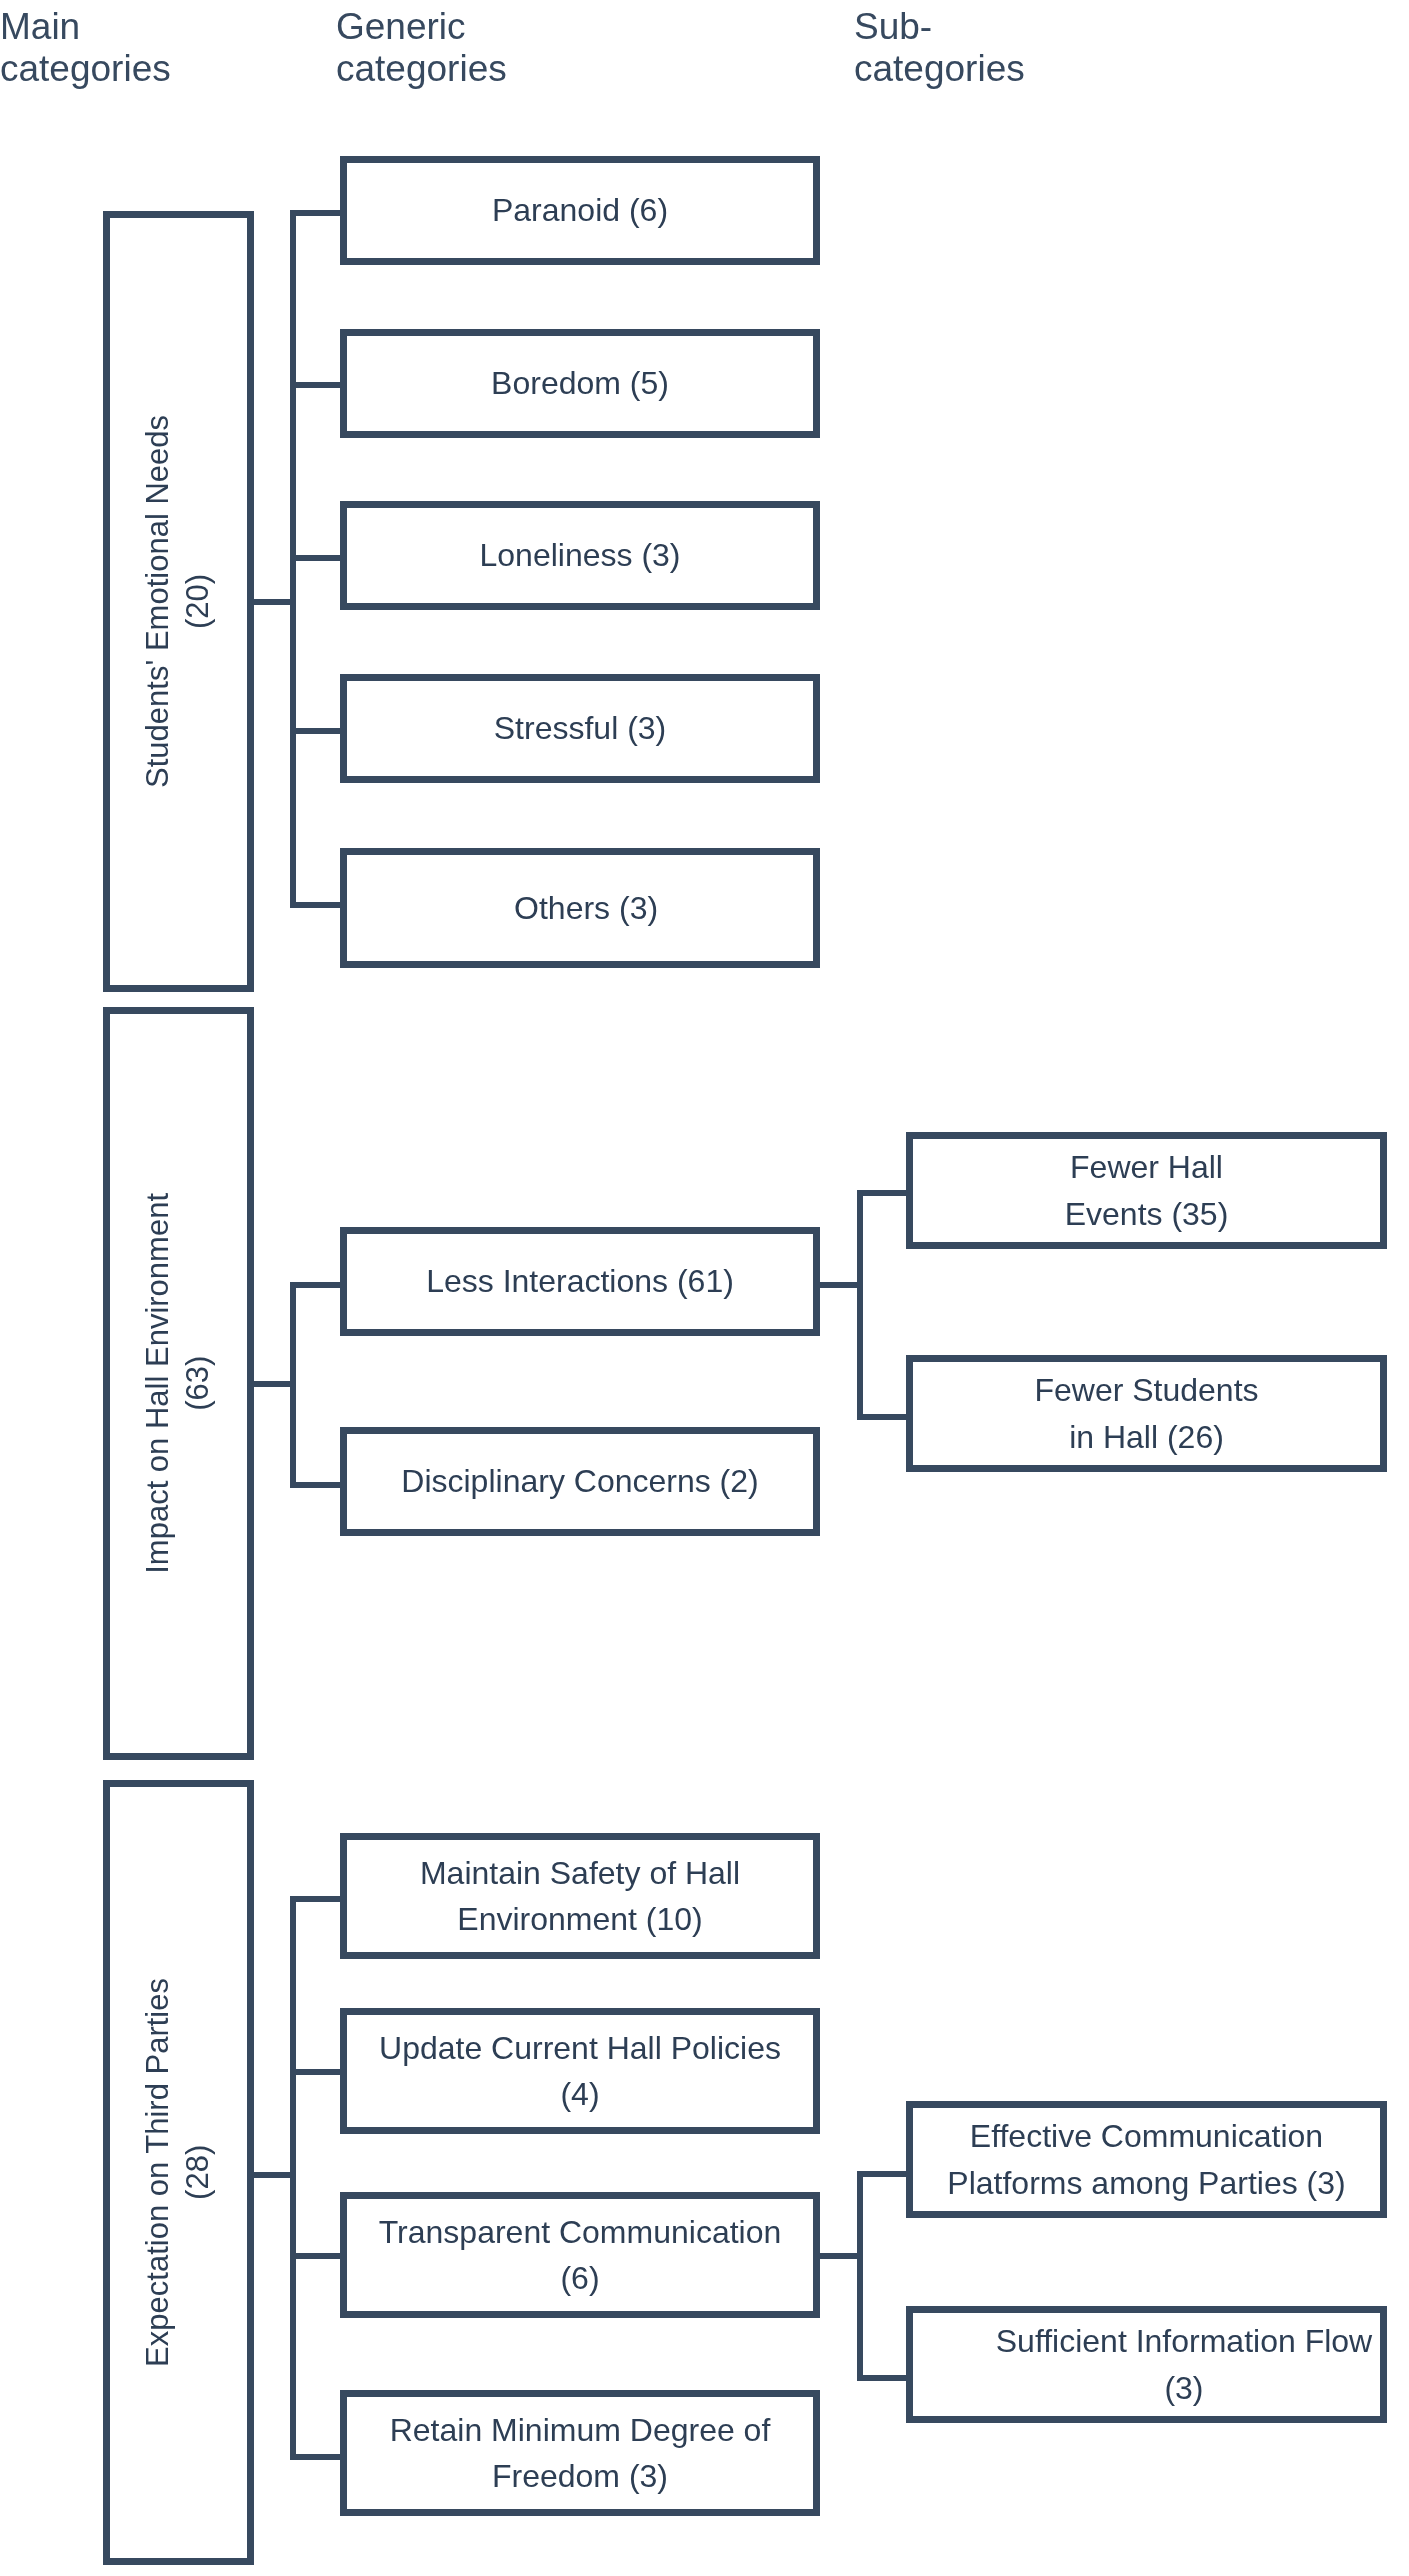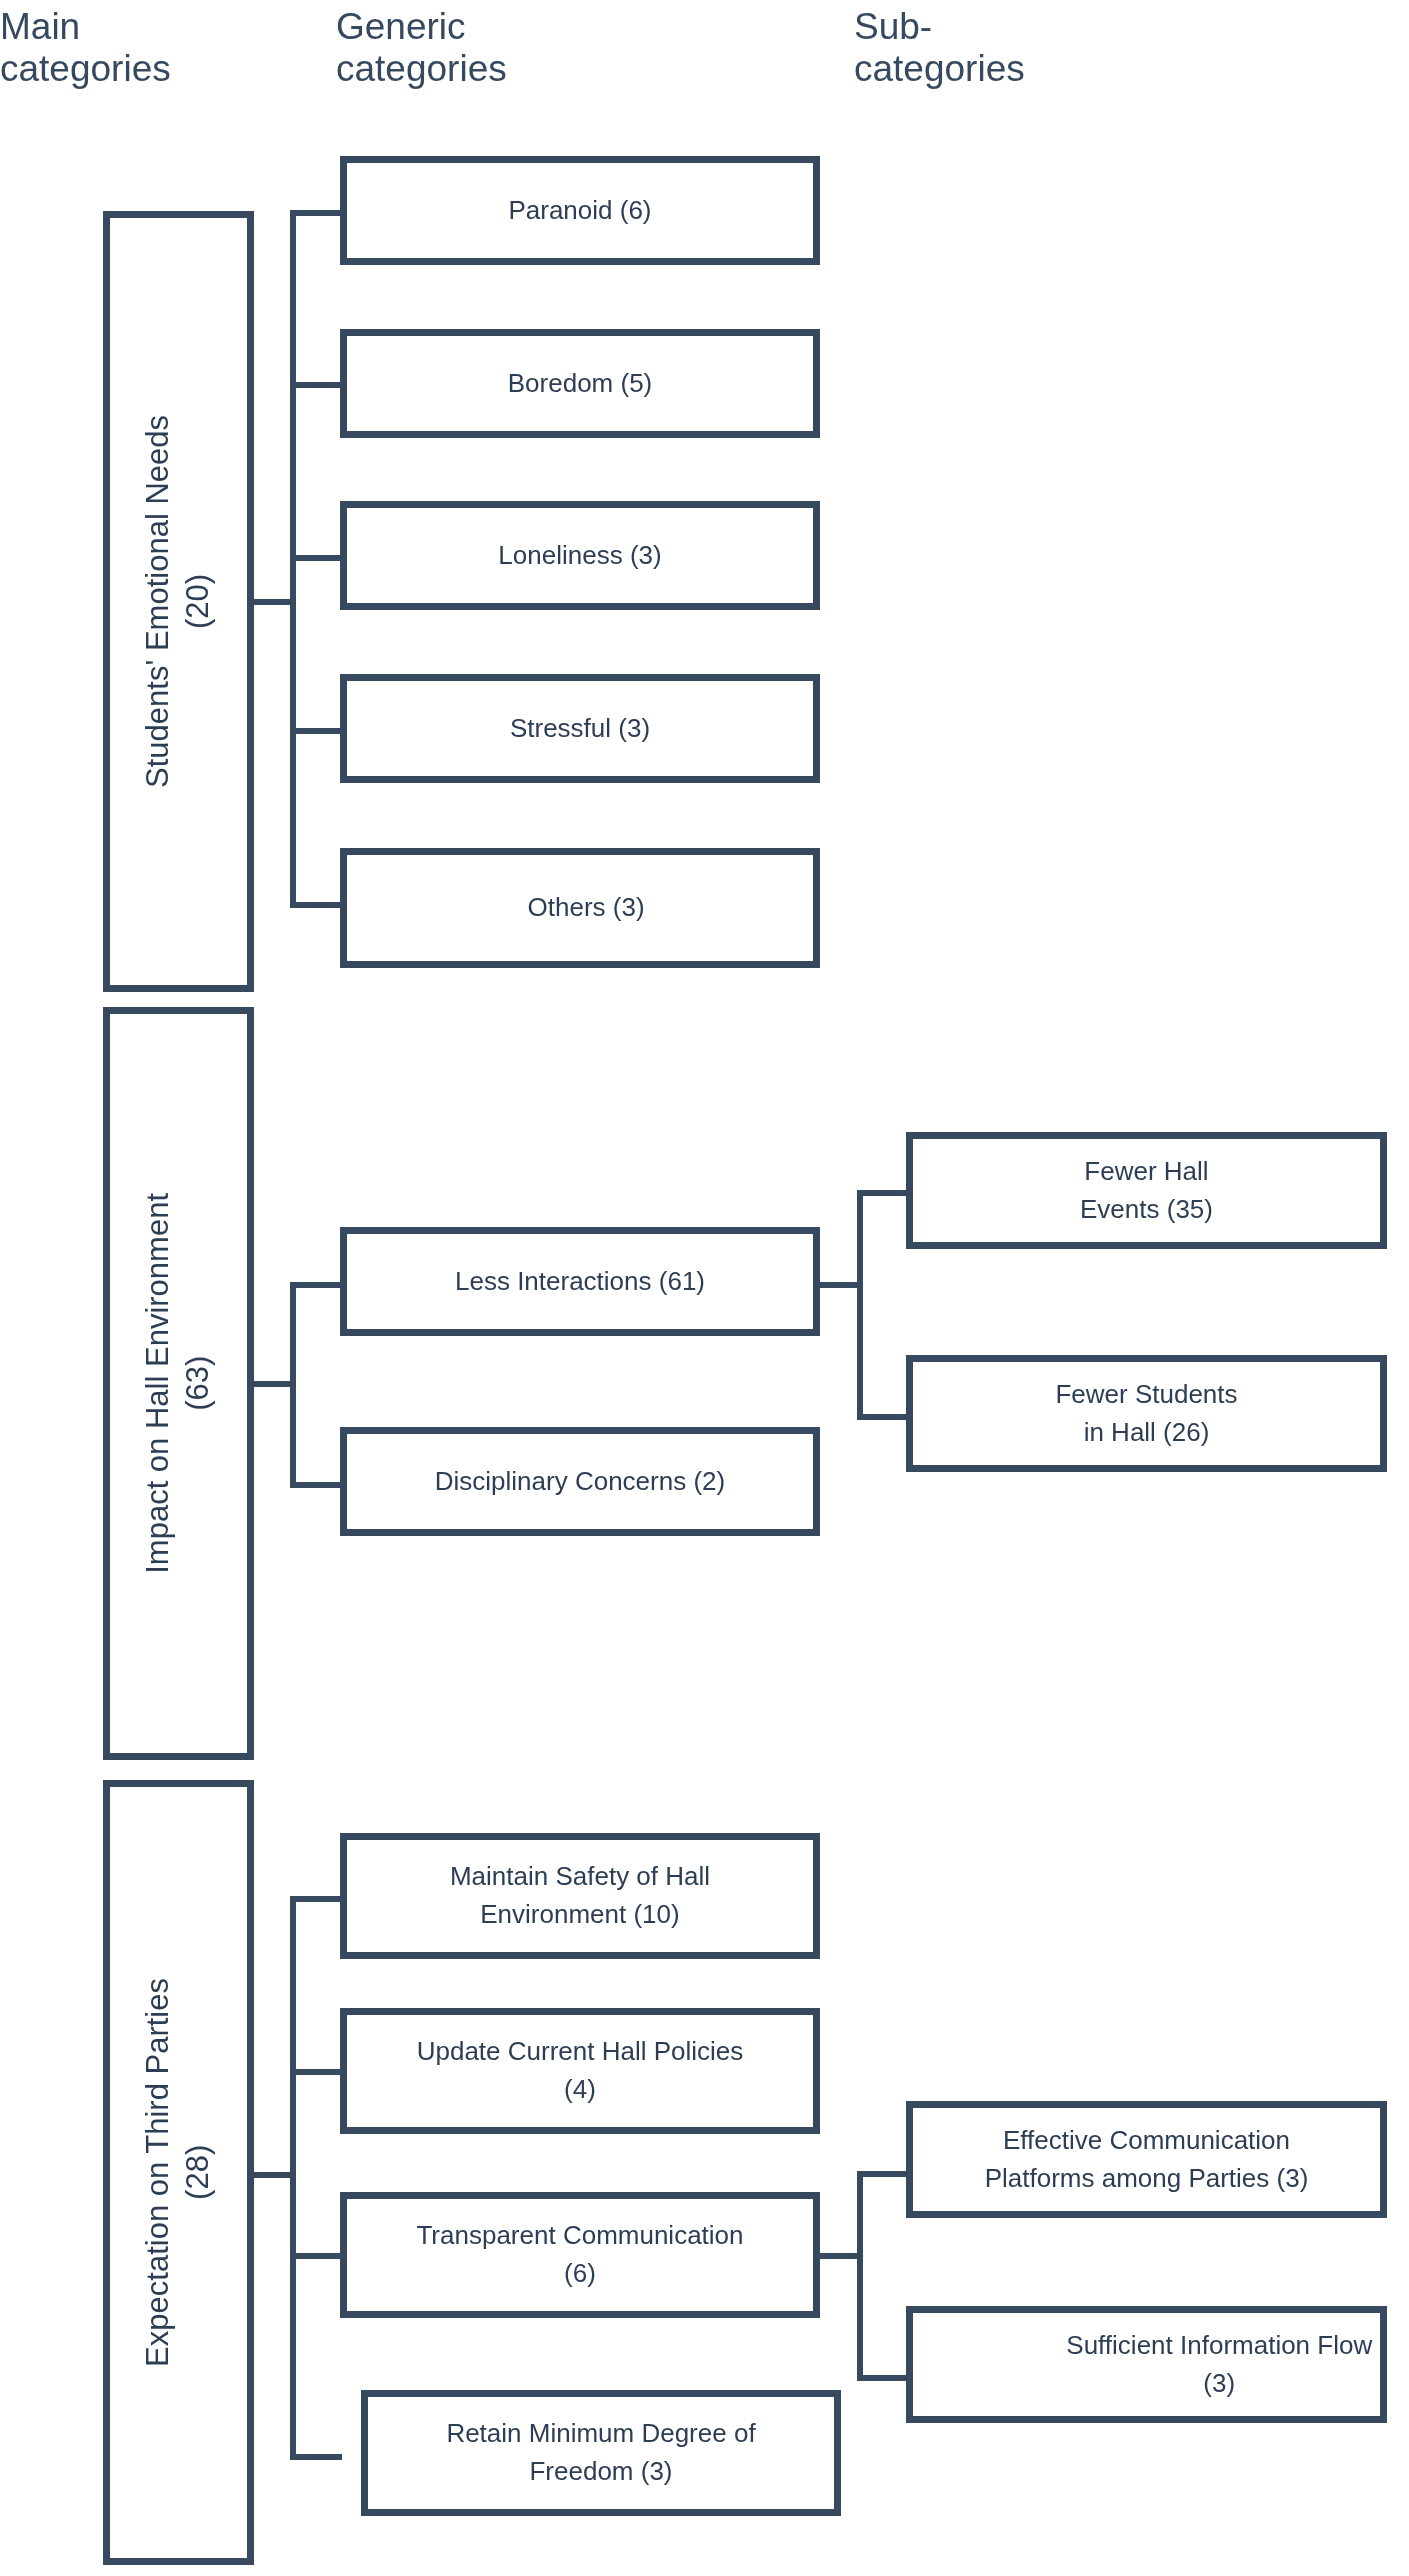--- a/index.html
+++ b/index.html
@@ -34,21 +34,21 @@
   
   .box {
     position: absolute;
     box-sizing: border-box;
     border: 7px solid #37495f;
     background: #ffffff;
     display: flex;
     align-items: center;
     justify-content: center;
     text-align: center;
-    font-size: 26px;
+    font-size: 32px;
     line-height: 1.45;
     color: #2d3e54;
     padding: 3.1px 7.8px;
     z-index: 3;
   }
   .box.main {
     font-size: 31px;
     line-height: 1.3;
     padding: 7.8px 3.1px;
   }
@@ -166,21 +166,21 @@
 Environment (10)</span>
   </div>
   <div class="box" style="left:340px; top:2008px; width:480px; height:126px;">
     <span class="txt">Update Current Hall Policies
 (4)</span>
   </div>
   <div class="box" style="left:340px; top:2192px; width:480px; height:126px;">
     <span class="txt">Transparent Communication
 (6)</span>
   </div>
-  <div class="box" style="left:340px; top:2390px; width:480px; height:126px;margin-left:21px;">
+  <div class="box" style="left:340px; top:2390px; width:480px; height:126px;">
     <span class="txt">Retain Minimum Degree of
 Freedom (3)</span>
   </div>
 
   <div class="box" style="left:906px; top:2101px; width:481px; height:117px;">
     <span class="txt">Effective Communication
 Platforms among Parties (3)</span>
   </div>
   <div class="box" style="left:906px; top:2306px; width:481px; height:117px;justify-content:flex-end;">
     <span class="txt">Sufficient Information Flow

